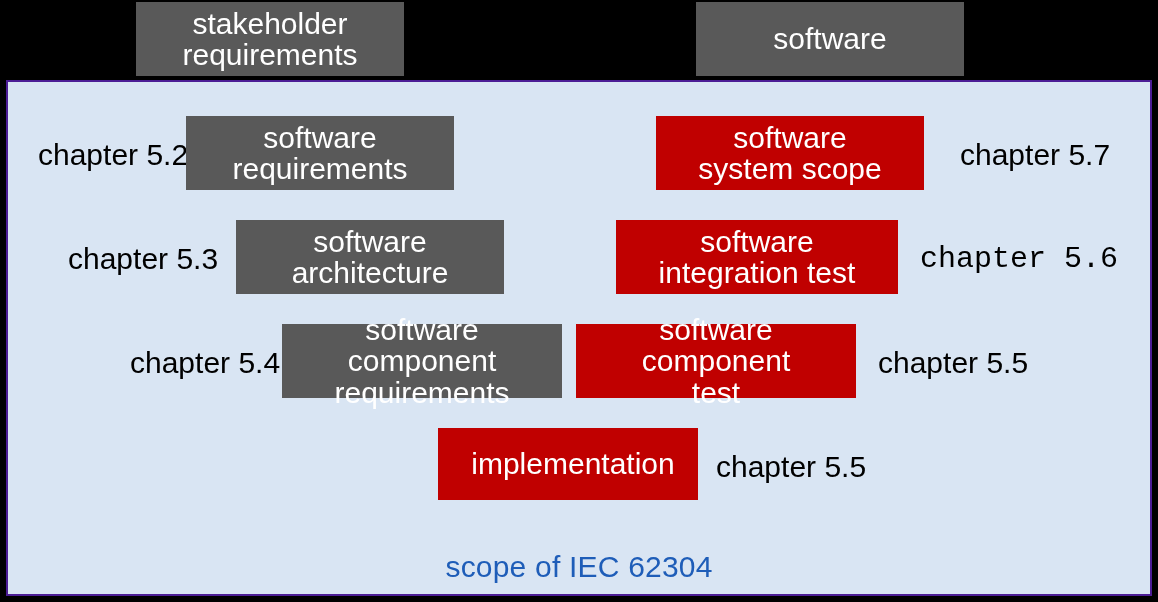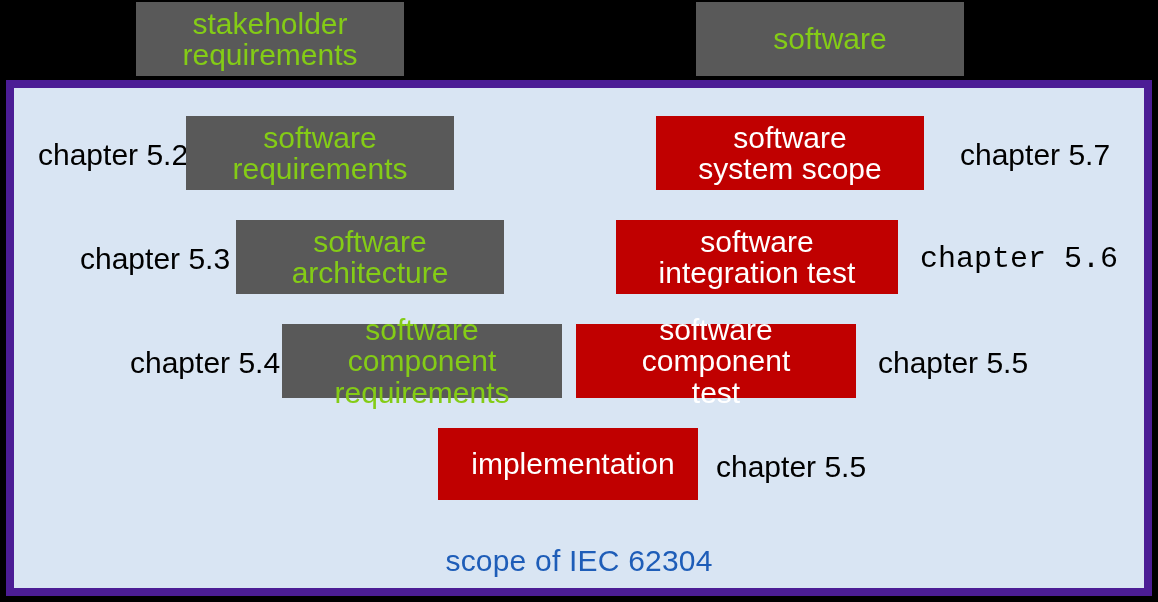--- a/index.html
+++ b/index.html
@@ -3,41 +3,41 @@
 <meta charset="utf-8">
 <style>
   * { box-sizing: border-box; margin: 0; padding: 0; }
   html, body { width: 1158px; height: 602px; background: #000; font-family: "Segoe UI Semilight", "Segoe UI", "Helvetica Neue", Arial, sans-serif; font-stretch: condensed; }
   .canvas { position: relative; width: 1158px; height: 602px; }
   .scope-box {
     position: absolute;
     left: 6px; top: 80px;
     width: 1146px; height: 516px;
     background: #d9e5f3;
-    border: 8px solid #4c1d95;
+    border: 2px solid #4c1d95;
   }
   .scope-caption {
     position: absolute;
     bottom: 10px; left: 0; right: 0;
     text-align: center;
     color: #1e5db8;
     font-size: 30px;
     letter-spacing: 0.2px;
   }
   .box {
     position: absolute;
     display: flex;
     align-items: center;
     justify-content: center;
     text-align: center;
     line-height: 1.05;
     font-size: 30px;
     padding: 4px 8px;
   }
-  .grey { background: #595959; color: #84cc16; }
+  .grey { background: #595959; color: #ffffff; }
   .red  { background: #c00000; color: #fff; }
   .chap {
     position: absolute;
     color: #000;
     font-size: 30px;
     line-height: 1;
     white-space: nowrap;
   }
 </style>
 </head>
@@ -69,21 +69,21 @@
     </div>
   </div>
   <div class="box red" style="left:656px; top:116px; width:268px; height:74px;">
     <div>
       <div>software</div>
       <div>system scope</div>
     </div>
   </div>
   <div class="chap" style="left:960px; top:140px;">chapter 5.7</div>
 
-  <div class="chap" style="left:80px; top:244px;">chapter 5.3</div>
+  <div class="chap" style="left:68px; top:244px;">chapter 5.3</div>
   <div class="box grey" style="left:236px; top:220px; width:268px; height:74px;">
     <div>
       <div>software</div>
       <div>architecture</div>
     </div>
   </div>
   <div class="box red" style="left:616px; top:220px; width:282px; height:74px;">
     <div>
       <div>software</div>
       <div>integration test</div>

